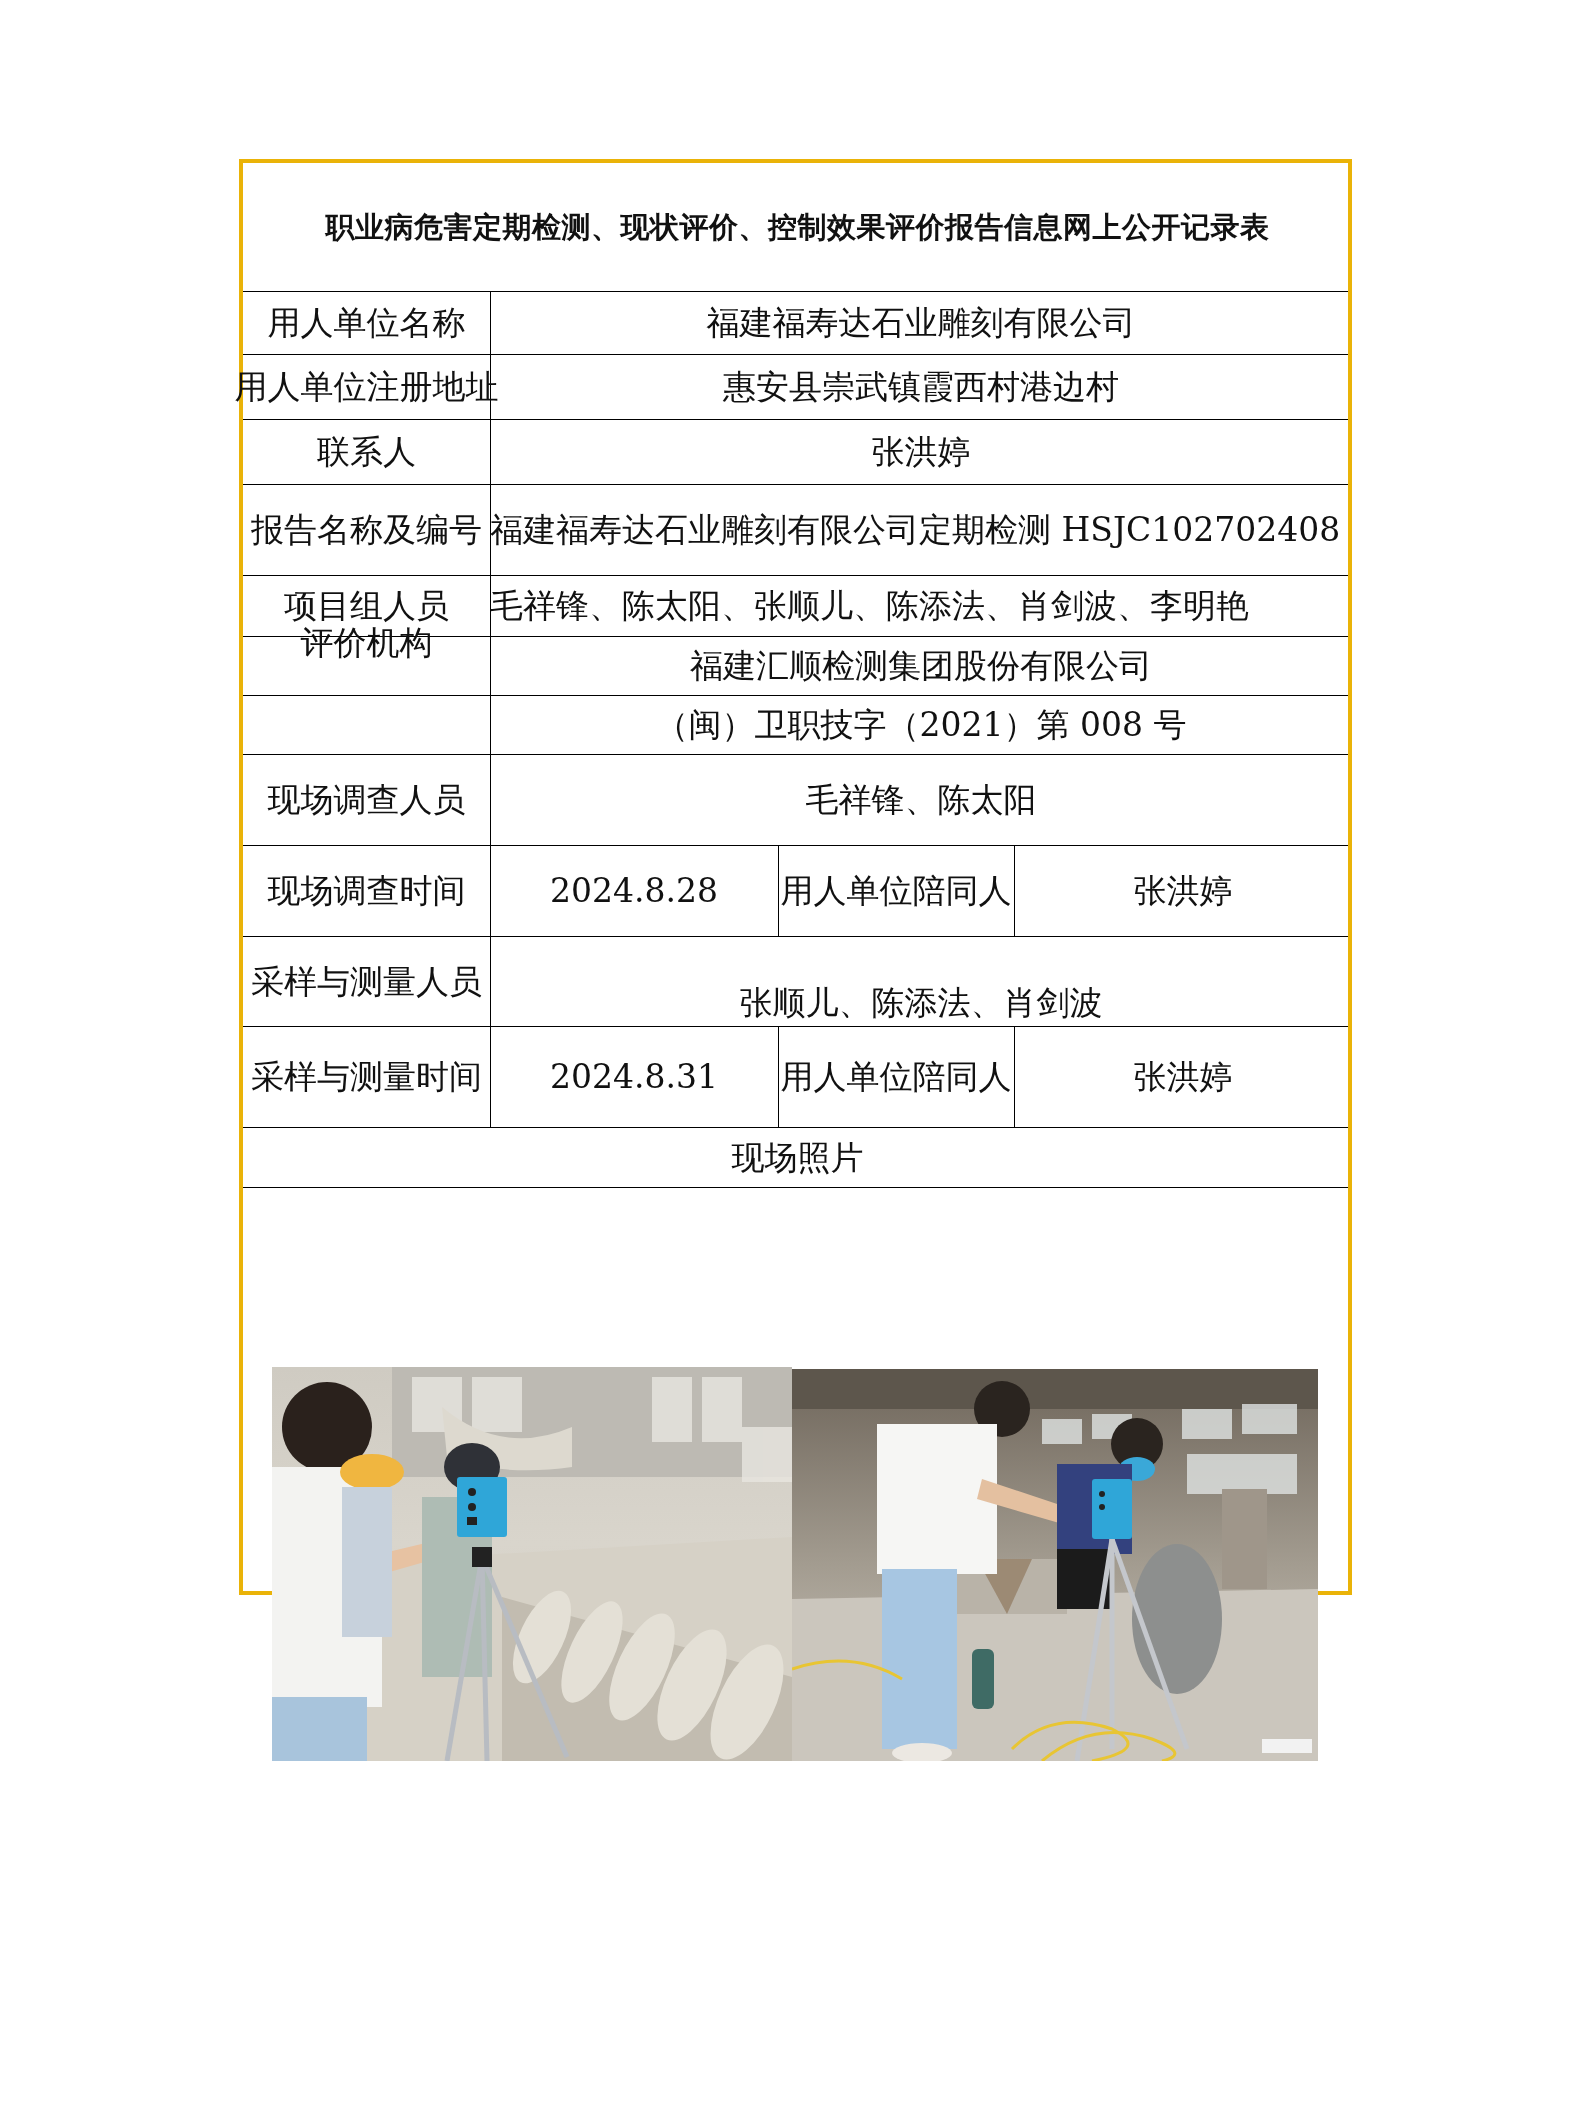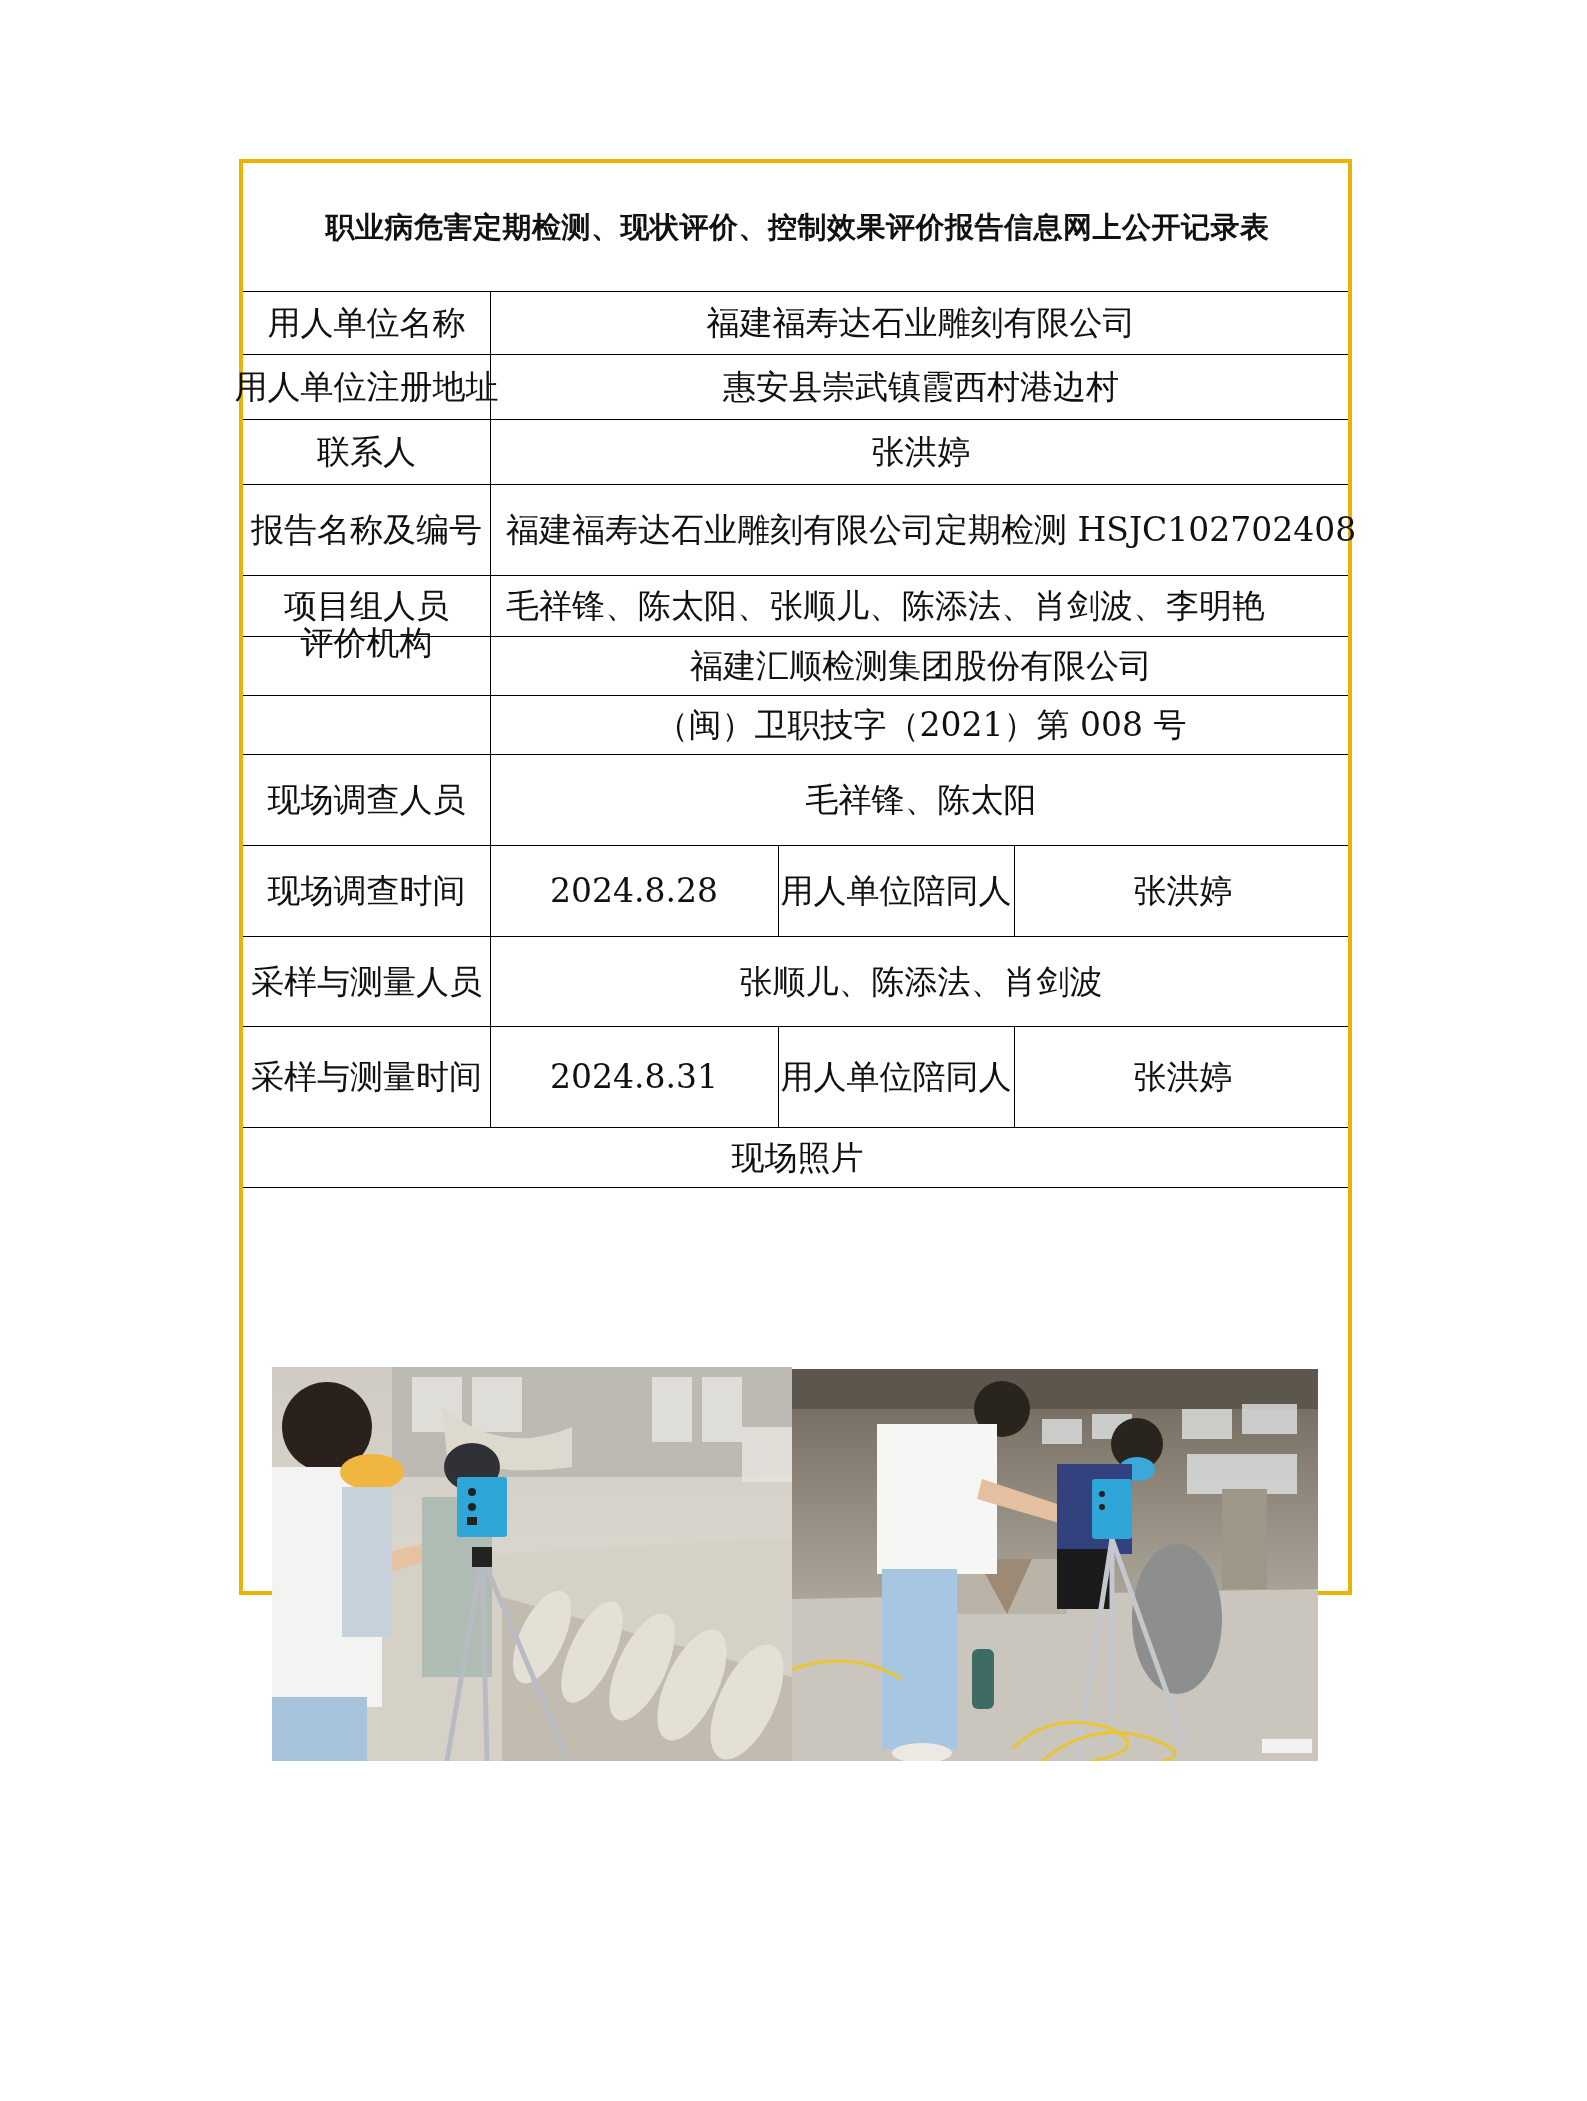--- a/index.html
+++ b/index.html
@@ -2,21 +2,21 @@
 <html><head>
 <meta charset="utf-8">
 <style>
   html, body { margin:0; padding:0; background:#ffffff; }
   body { width:1587px; height:2101px; position:relative; overflow:hidden;
          font-family:"DejaVu Serif","Liberation Serif",serif; color:#111; }
   .tbl { position:absolute; left:239px; top:159px; width:1113px; height:1436px;
          border:4px solid #eab308; box-sizing:border-box; }
   .cell { position:absolute; box-sizing:border-box; display:flex; align-items:center;
           justify-content:center; font-size:33px; line-height:1; white-space:nowrap; }
-  .cell.left { justify-content:flex-start; padding-left:16px; }
+  .cell.left { justify-content:flex-start; padding-left:0; }
   .hline { position:absolute; left:0; right:0; height:0; border-top:1.5px solid #000; }
   .vline { position:absolute; width:0; border-left:1.5px solid #000; }
   .title { font-size:29px; font-weight:bold; letter-spacing:0.5px; }
   .photo { position:absolute; overflow:hidden; }
   .photo svg { display:block; width:100%; height:100%; }
 </style>
 </head>
 <body>
 
 <div class="tbl">
@@ -65,21 +65,21 @@
 
   <div class="cell" style="left:0; top:591px; width:247px; height:91px">现场调查人员</div>
   <div class="cell" style="left:247px; top:591px; width:862px; height:91px">毛祥锋、陈太阳</div>
 
   <div class="cell" style="left:0; top:682px; width:247px; height:91px">现场调查时间</div>
   <div class="cell" style="left:247px; top:682px; width:288px; height:91px">2024.8.28</div>
   <div class="cell" style="left:535px; top:682px; width:236px; height:91px">用人单位陪同人</div>
   <div class="cell" style="left:771px; top:682px; width:338px; height:91px">张洪婷</div>
 
   <div class="cell" style="left:0; top:773px; width:247px; height:90px">采样与测量人员</div>
-  <div class="cell" style="left:247px; top:773px; width:862px; height:90px">张顺儿、陈添法、肖剑波</div>
+  <div class="cell" style="left:247px; top:794px; width:862px; height:90px">张顺儿、陈添法、肖剑波</div>
 
   <div class="cell" style="left:0; top:863px; width:247px; height:101px">采样与测量时间</div>
   <div class="cell" style="left:247px; top:863px; width:288px; height:101px">2024.8.31</div>
   <div class="cell" style="left:535px; top:863px; width:236px; height:101px">用人单位陪同人</div>
   <div class="cell" style="left:771px; top:863px; width:338px; height:101px">张洪婷</div>
 
   <div class="cell" style="left:0; top:964px; width:1109px; height:60px">现场照片</div>
 </div>
 
 <div class="photo" style="left:272px; top:1367px; width:520px; height:394px">

